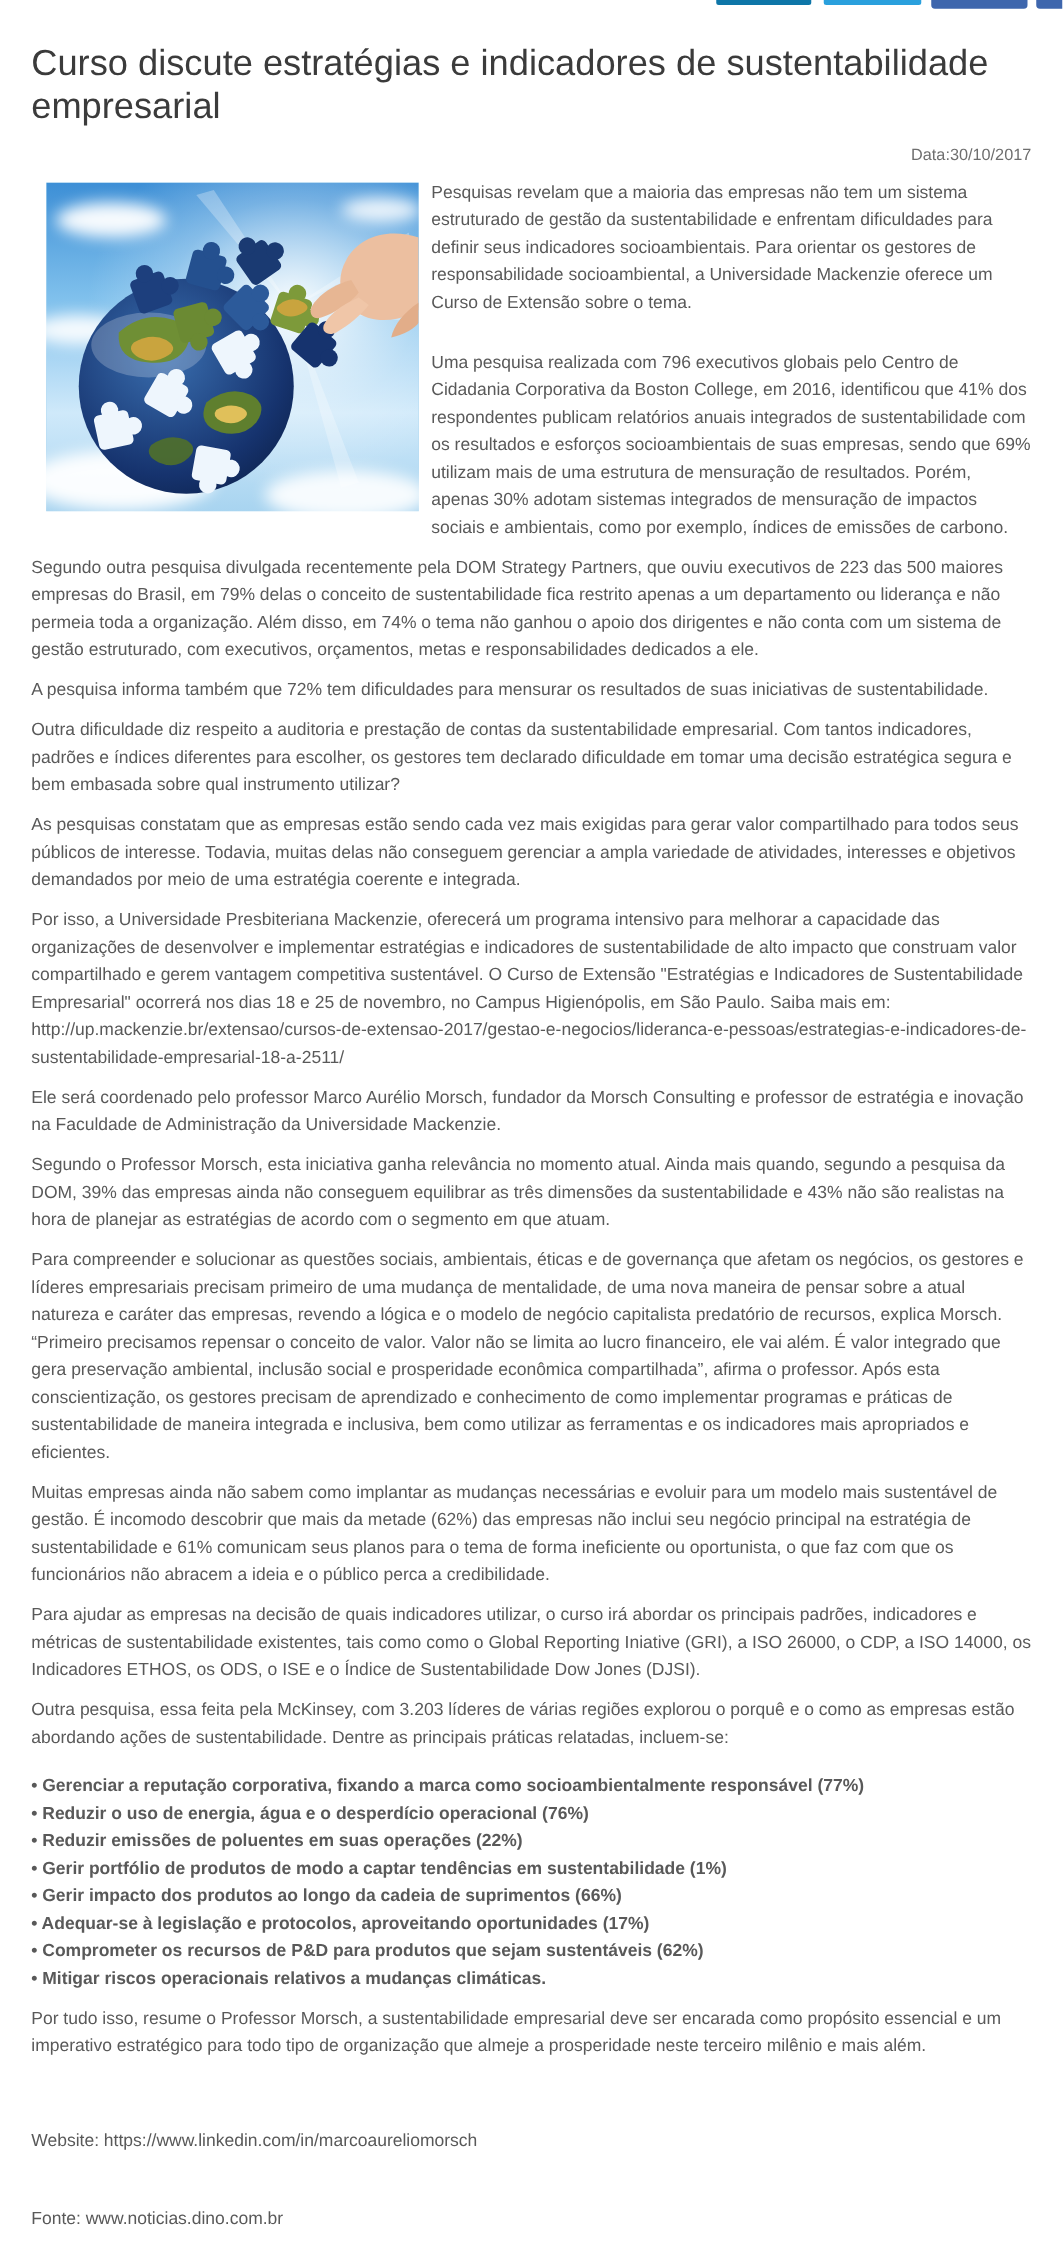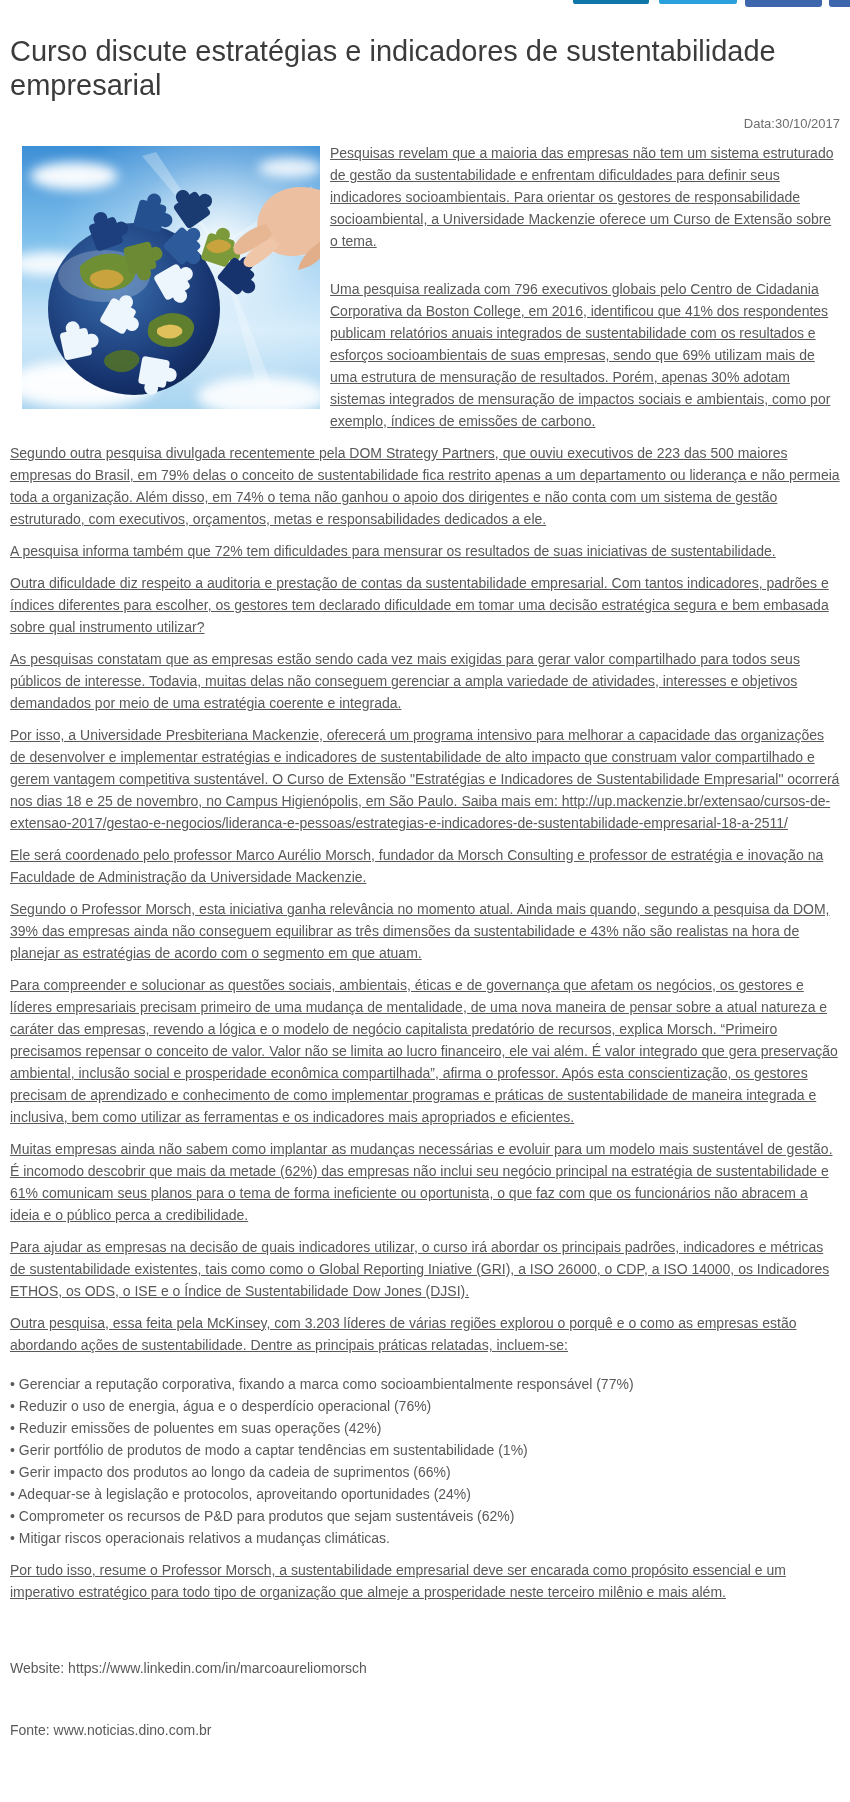--- a/index.html
+++ b/index.html
@@ -7,37 +7,37 @@
     width:850px;min-height:1802px;position:relative;overflow:hidden;
     font-family:"Liberation Sans",sans-serif;
     -webkit-font-smoothing:antialiased;
   }
   
   .share-row{position:absolute;top:0;left:0;width:850px;height:9px;overflow:hidden;}
   .share-btn{position:absolute;height:22px;border-radius:2px;}
   .share-btn.sliver{top:-18px;}
   .share-btn.tall{top:-15px;border-radius:3px;}
   
-  .content{padding:0 10px;}
+  .content{padding:0 25px;}
   h1.title{
     margin:34px 0 0 0;font-size:29px;line-height:34px;font-weight:400;
     color:#3b3b3b;letter-spacing:0;
   }
   .date{margin-top:14px;font-size:13px;line-height:16px;color:#6e6e6e;text-align:right;}
   
   .article{margin-top:8px;font-size:14px;line-height:22px;color:#595959;overflow-wrap:break-word;}
-  .article p{margin:10px 0;text-decoration:underline;}
+  .article p{margin:10px 0;}
   .article p.gap-lg{margin-top:26px;}
   .photo{
     float:left;width:298px;height:263px;margin:4px 10px 4px 12px;
     overflow:hidden;background:#9fd0ee;
   }
   .photo svg{display:block;}
   .bullets{margin:17px 0 10px 0;}
-  .bullet{line-height:22px;}
+  .bullet{line-height:22px;font-weight:bold;}
   .website-line{margin-top:54px;line-height:22px;}
   .source-line{margin-top:40px;line-height:22px;}
 </style>
 </head>
 <body>
 
 <div class="share-row">
   <div class="share-btn sliver" style="left:573px;width:76px;background:#0e76a8;"></div>
   <div class="share-btn sliver" style="left:659px;width:78px;background:#2aa0dd;"></div>
   <div class="share-btn tall" style="left:745px;width:77px;background:#3e66ad;">
@@ -147,24 +147,24 @@
     <p>Ele será coordenado pelo professor Marco Aurélio Morsch, fundador da Morsch Consulting e professor de estratégia e inovação na Faculdade de Administração da Universidade Mackenzie.</p>
     <p>Segundo o Professor Morsch, esta iniciativa ganha relevância no momento atual. Ainda mais quando, segundo a pesquisa da DOM, 39% das empresas ainda não conseguem equilibrar as três dimensões da sustentabilidade e 43% não são realistas na hora de planejar as estratégias de acordo com o segmento em que atuam.</p>
     <p>Para compreender e solucionar as questões sociais, ambientais, éticas e de governança que afetam os negócios, os gestores e líderes empresariais precisam primeiro de uma mudança de mentalidade, de uma nova maneira de pensar sobre a atual natureza e caráter das empresas, revendo a lógica e o modelo de negócio capitalista predatório de recursos, explica Morsch. “Primeiro precisamos repensar o conceito de valor. Valor não se limita ao lucro financeiro, ele vai além. É valor integrado que gera preservação ambiental, inclusão social e prosperidade econômica compartilhada”, afirma o professor. Após esta conscientização, os gestores precisam de aprendizado e conhecimento de como implementar programas e práticas de sustentabilidade de maneira integrada e inclusiva, bem como utilizar as ferramentas e os indicadores mais apropriados e eficientes.</p>
     <p>Muitas empresas ainda não sabem como implantar as mudanças necessárias e evoluir para um modelo mais sustentável de gestão. É incomodo descobrir que mais da metade (62%) das empresas não inclui seu negócio principal na estratégia de sustentabilidade e 61% comunicam seus planos para o tema de forma ineficiente ou oportunista, o que faz com que os funcionários não abracem a ideia e o público perca a credibilidade.</p>
     <p>Para ajudar as empresas na decisão de quais indicadores utilizar, o curso irá abordar os principais padrões, indicadores e métricas de sustentabilidade existentes, tais como como o Global Reporting Iniative (GRI), a ISO 26000, o CDP, a ISO 14000, os Indicadores ETHOS, os ODS, o ISE e o Índice de Sustentabilidade Dow Jones (DJSI).</p>
     <p>Outra pesquisa, essa feita pela McKinsey, com 3.203 líderes de várias regiões explorou o porquê e o como as empresas estão abordando ações de sustentabilidade. Dentre as principais práticas relatadas, incluem-se:</p>
 
     <div class="bullets">
       <div class="bullet">• Gerenciar a reputação corporativa, fixando a marca como socioambientalmente responsável (77%)</div>
       <div class="bullet">• Reduzir o uso de energia, água e o desperdício operacional (76%)</div>
-      <div class="bullet">• Reduzir emissões de poluentes em suas operações (42%)</div>
+      <div class="bullet">• Reduzir emissões de poluentes em suas operações (22%)</div>
       <div class="bullet">• Gerir portfólio de produtos de modo a captar tendências em sustentabilidade (1%)</div>
       <div class="bullet">• Gerir impacto dos produtos ao longo da cadeia de suprimentos (66%)</div>
-      <div class="bullet">• Adequar-se à legislação e protocolos, aproveitando oportunidades (24%)</div>
+      <div class="bullet">• Adequar-se à legislação e protocolos, aproveitando oportunidades (17%)</div>
       <div class="bullet">• Comprometer os recursos de P&amp;D para produtos que sejam sustentáveis (62%)</div>
       <div class="bullet">• Mitigar riscos operacionais relativos a mudanças climáticas.</div>
     </div>
 
     <p>Por tudo isso, resume o Professor Morsch, a sustentabilidade empresarial deve ser encarada como propósito essencial e um imperativo estratégico para todo tipo de organização que almeje a prosperidade neste terceiro milênio e mais além.</p>
 
     <div class="website-line">Website: https://www.linkedin.com/in/marcoaureliomorsch</div>
     <div class="source-line">Fonte: www.noticias.dino.com.br</div>
   </div>
 </div>

